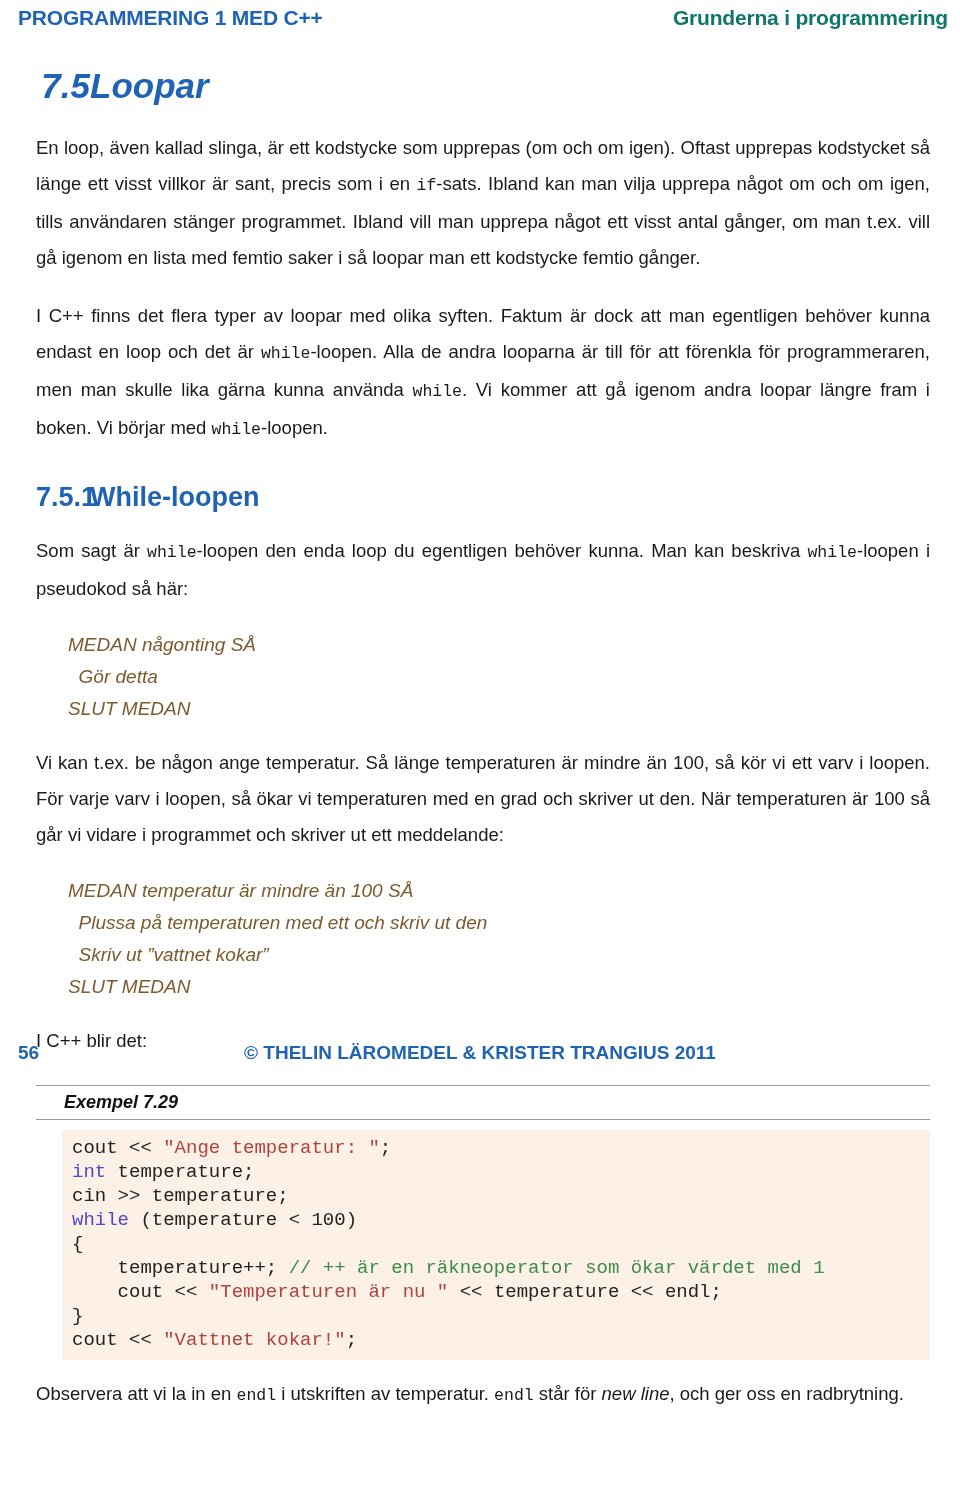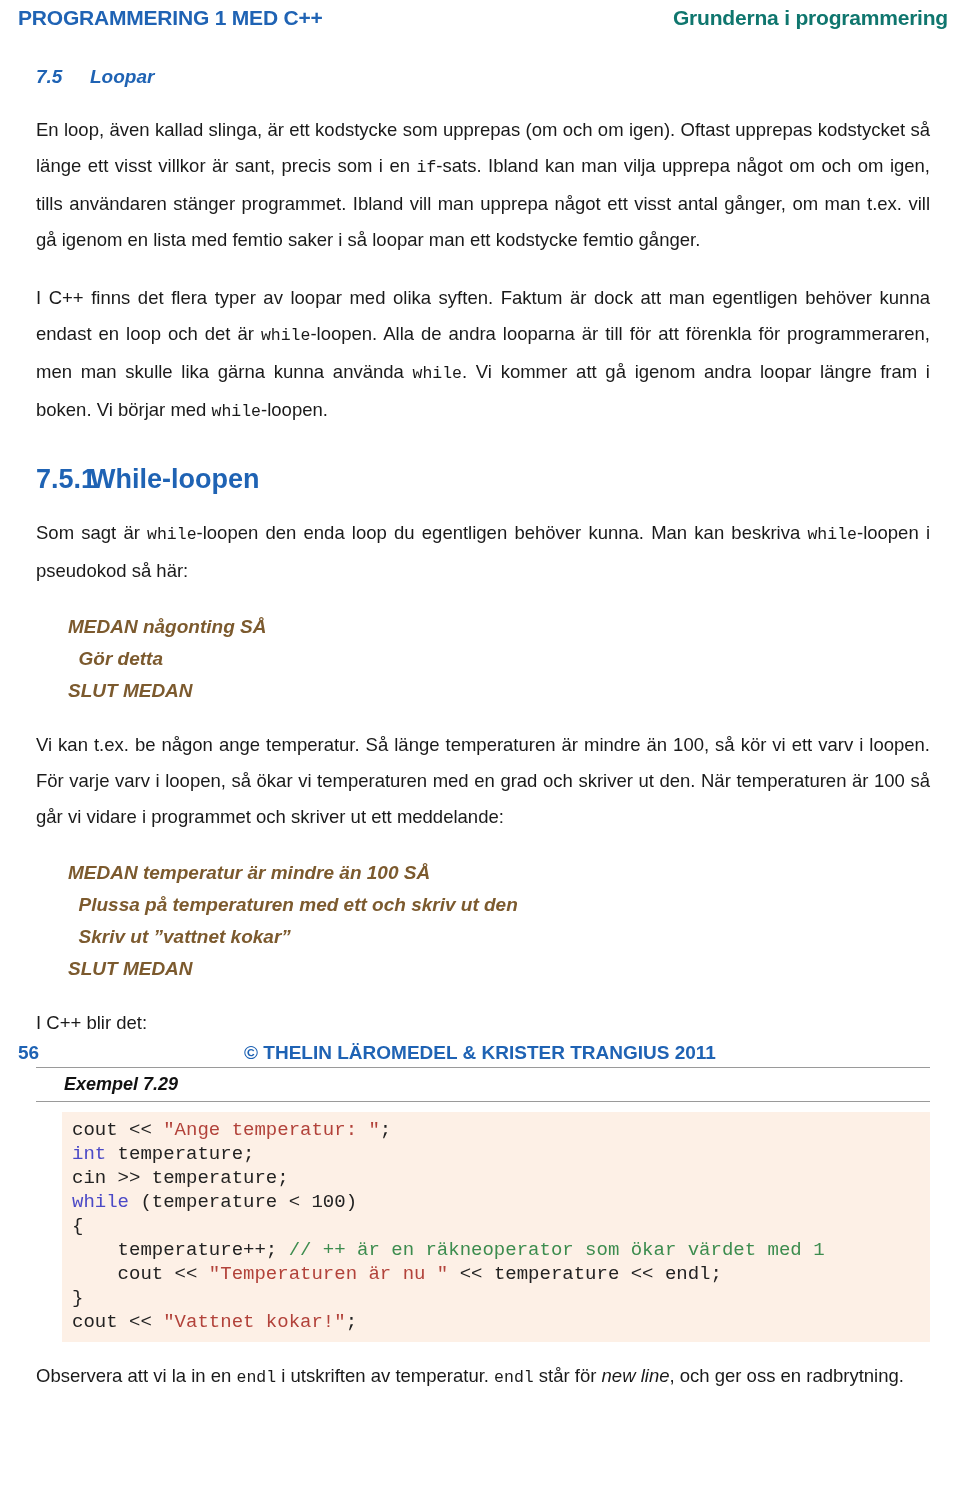--- a/index.html
+++ b/index.html
@@ -50,26 +50,27 @@
   .content {
     position: absolute;
     left: 36px;
     top: 66px;
     width: 894px;
   }
 
   
   h2.h-section {
     margin: 0 0 24px 0;
-    font-size: 19px;
+    font-size: 35px;
     font-weight: bold;
     font-style: italic;
     color: #1F63B4;
     display: flex;
     align-items: baseline;
+    text-align: right;
   }
   h2.h-section .num { width: 54px; flex: none; }
 
   h3.h-sub {
     margin: 34px 0 20px 0;
     font-size: 27px;
     font-weight: bold;
     color: #1F63B4;
     display: flex;
     align-items: baseline;
@@ -94,21 +95,20 @@
   em.it { font-style: italic; }
 
   
   .pseudo {
     margin: 6px 0 20px 0;
     color: #7C5A2E;
     font-style: italic;
     font-size: 19px;
     line-height: 32px;
     padding-left: 32px;
-    font-weight: bold;
   }
   .pseudo .ln { display: block; white-space: pre; }
 
   
   .example {
     margin-top: 26px;
     margin-bottom: 16px;
   }
   .rule {
     border: none;

